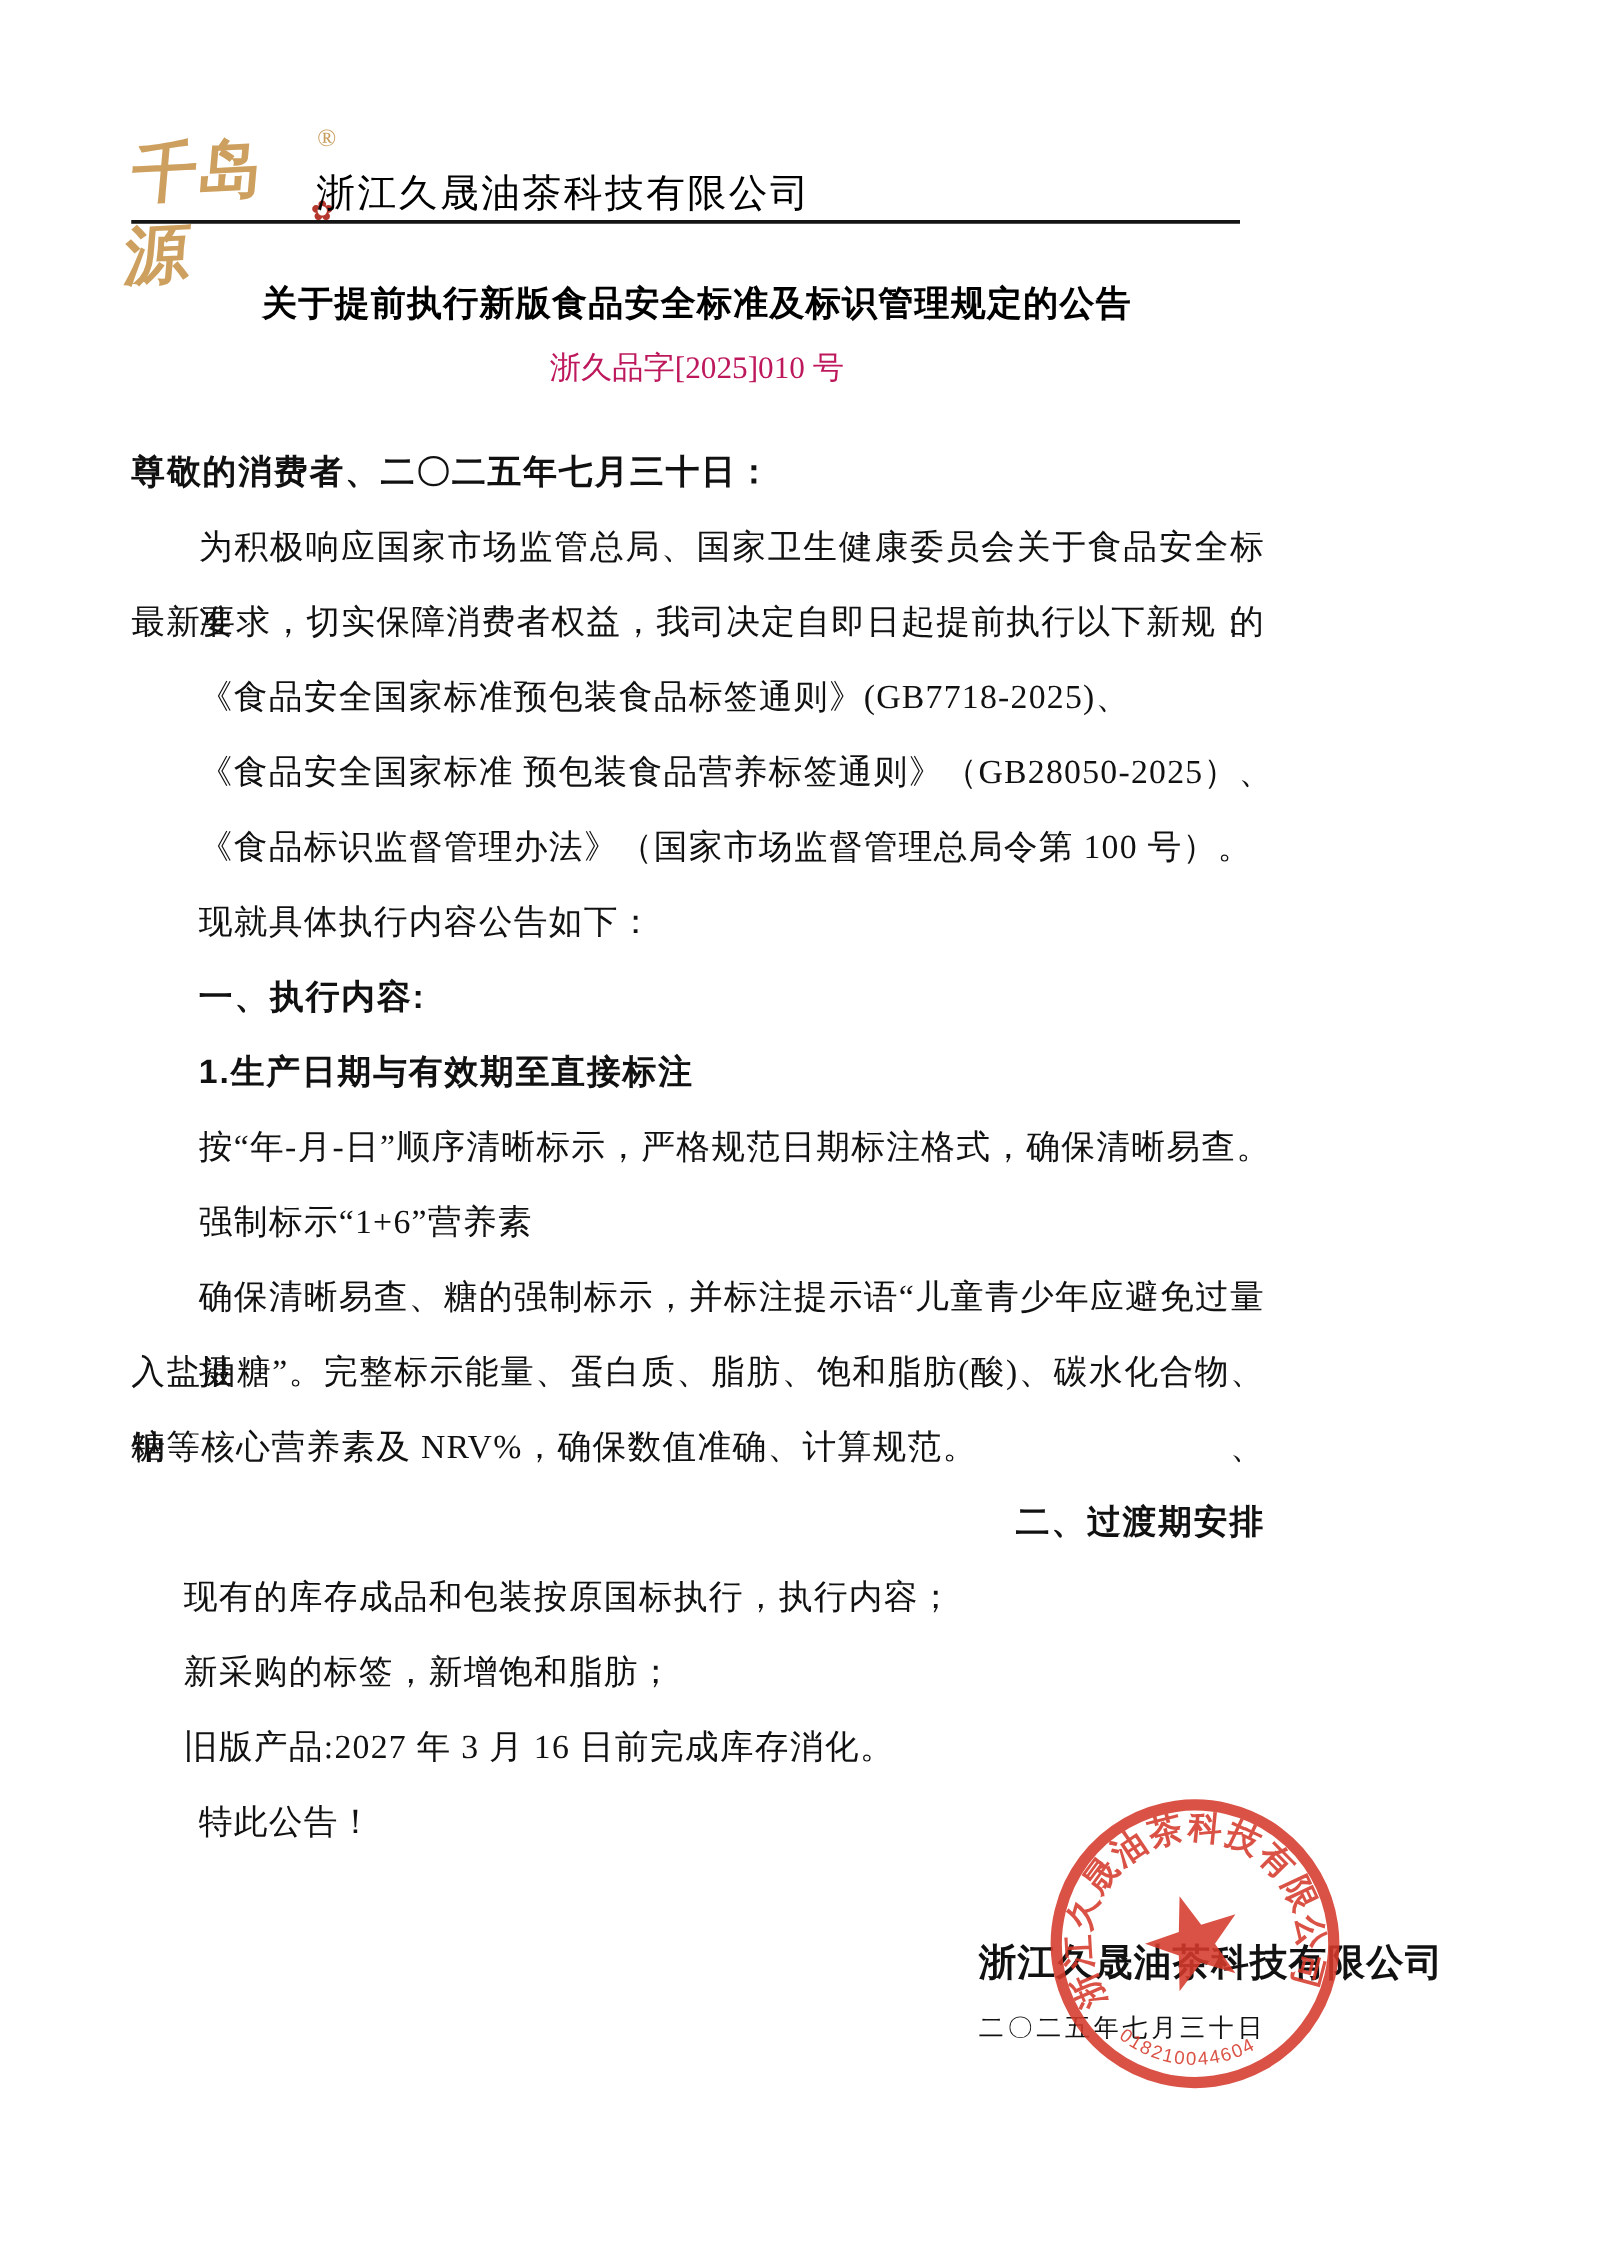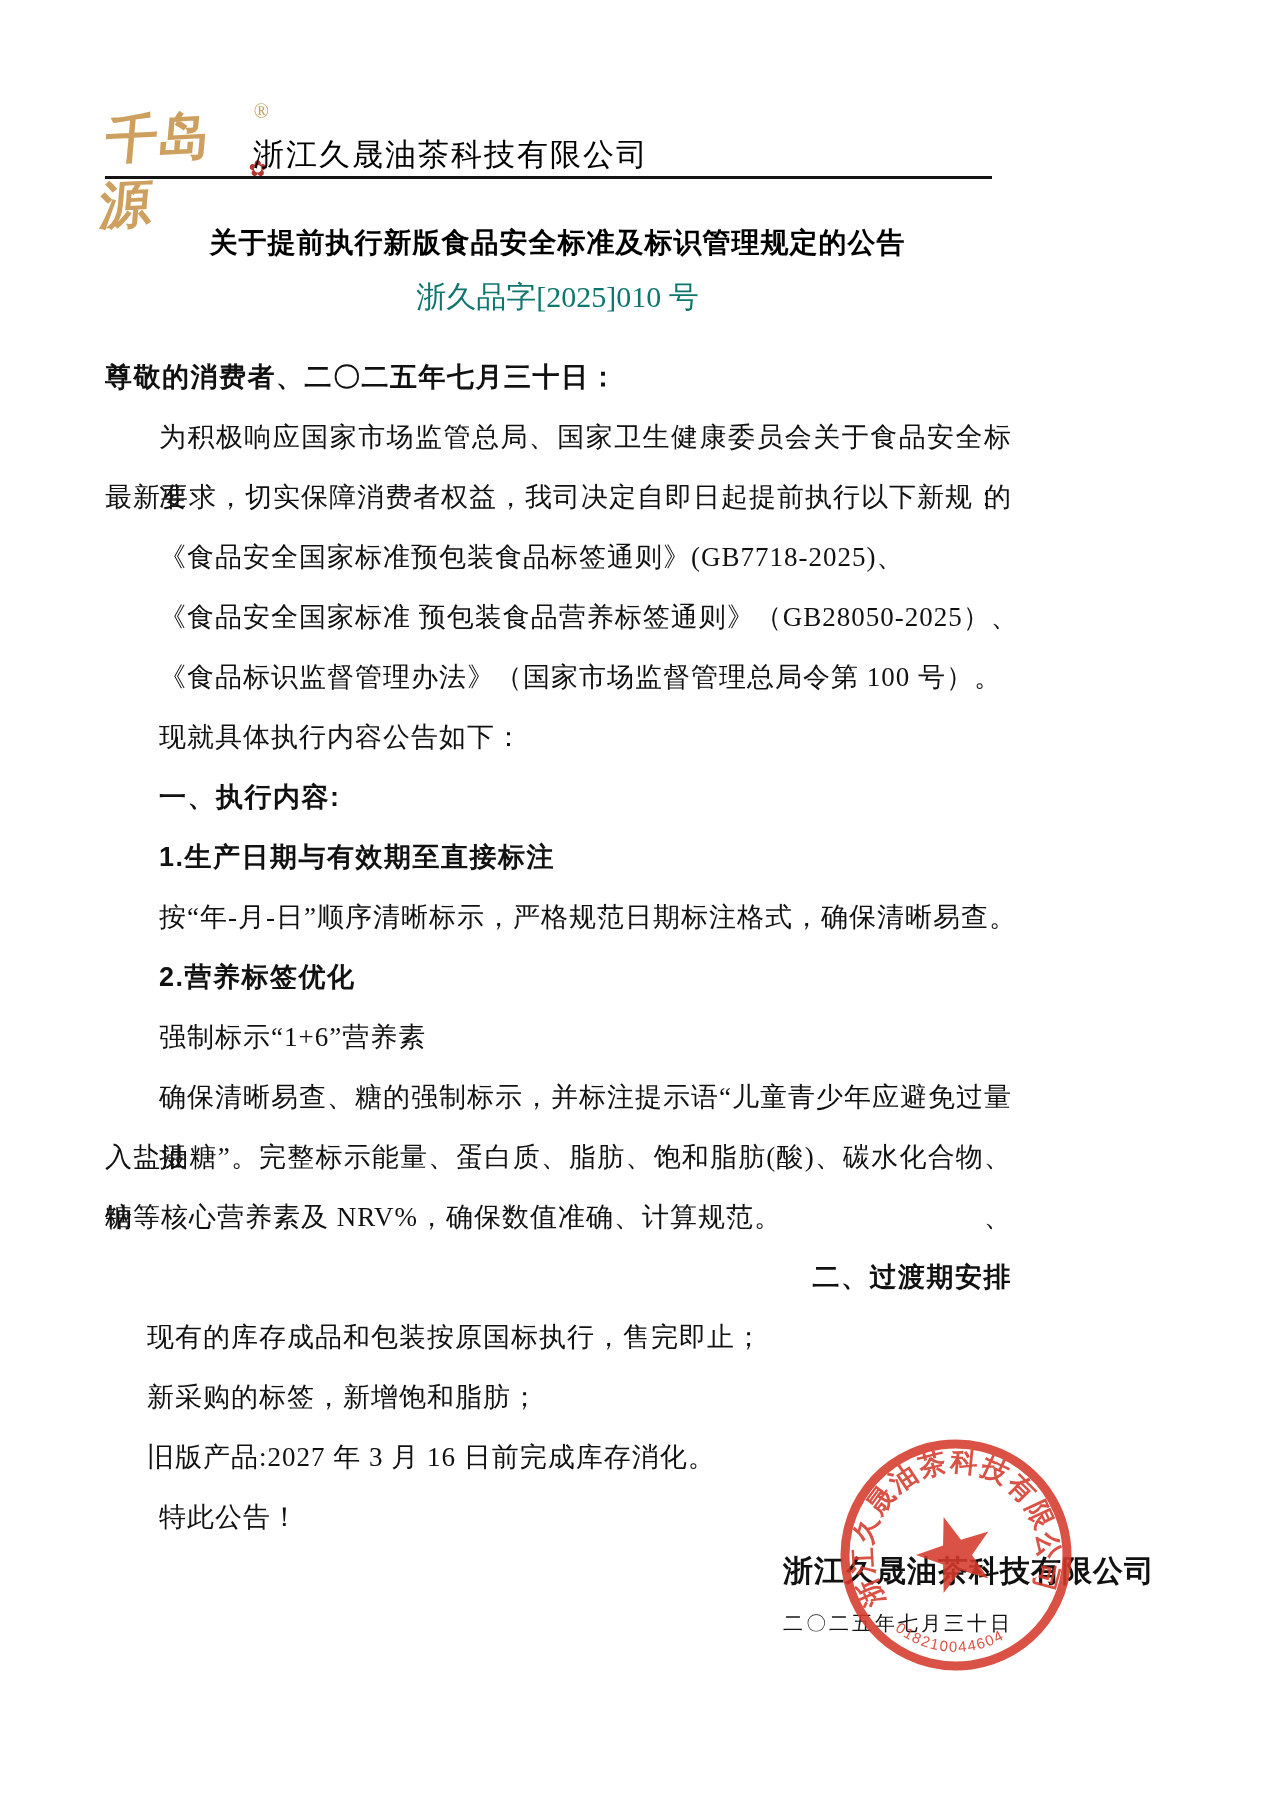--- a/index.html
+++ b/index.html
@@ -19,21 +19,21 @@
   .logo-reg { position:absolute; right:-16px; top:-4px; font-size:20px; color:#c79a5a; }
   .logo-flower { position:absolute; right:-14px; bottom:-6px; font-size:22px; color:#b5362c; }
   .hd-company { position:absolute; left:253px; top:134px; font-size:31px; letter-spacing:2px; color:#000; }
   .rule { position:absolute; left:105px; top:176px; width:887px; height:3px; background:#141414; }
   
   .title {
     position:absolute; left:105px; top:224px; width:905px; text-align:center;
     font-size:28px; font-weight:700; letter-spacing:1px; color:#000;
     font-family:"Liberation Sans","DejaVu Sans",sans-serif;
   }
-  .docnum { position:absolute; left:105px; top:277px; width:905px; text-align:center; font-size:30px; color:#0f766e; }
+  .docnum { position:absolute; left:105px; top:277px; width:905px; text-align:center; font-size:25px; color:#be185d; }
   
   .body { position:absolute; left:105px; top:347px; width:907px; }
   .ln { height:60px; line-height:60px; font-size:27px; letter-spacing:1px; white-space:nowrap; }
   .ind   { padding-left:54px; }
   .ind15 { padding-left:42px; }
   .ind26 { padding-left:70px;text-align:right; }
   .hd { font-family:"Liberation Sans","DejaVu Sans",sans-serif; font-weight:700; letter-spacing:1.5px; }
   .jst { white-space:normal; text-align:justify; text-align-last:justify; }
   
   .signature { position:absolute; left:783px; top:1544px; }
@@ -63,27 +63,26 @@
     <p class="ln hd">尊敬的消费者、二〇二五年七月三十日：</p>
     <p class="ln ind jst">为积极响应国家市场监管总局、国家卫生健康委员会关于食品安全标准的</p>
     <p class="ln">最新要求，切实保障消费者权益，我司决定自即日起提前执行以下新规：</p>
     <p class="ln ind">《食品安全国家标准预包装食品标签通则》(GB7718-2025)、</p>
     <p class="ln ind">《食品安全国家标准 预包装食品营养标签通则》（GB28050-2025）、</p>
     <p class="ln ind">《食品标识监督管理办法》（国家市场监督管理总局令第 100 号）。</p>
     <p class="ln ind">现就具体执行内容公告如下：</p>
     <p class="ln ind hd">一、执行内容:</p>
     <p class="ln ind hd">1.生产日期与有效期至直接标注</p>
     <p class="ln ind">按“年-月-日”顺序清晰标示，严格规范日期标注格式，确保清晰易查。</p>
-    <p class="ln ind hd">2.营养标签优化</p>
     <p class="ln ind">强制标示“1+6”营养素</p>
     <p class="ln ind jst">确保清晰易查、糖的强制标示，并标注提示语“儿童青少年应避免过量摄</p>
     <p class="ln jst">入盐油糖”。完整标示能量、蛋白质、脂肪、饱和脂肪(酸)、碳水化合物、糖、</p>
     <p class="ln">钠等核心营养素及 NRV%，确保数值准确、计算规范。</p>
     <p class="ln ind26 hd">二、过渡期安排</p>
-    <p class="ln ind15">现有的库存成品和包装按原国标执行，售完即止；</p>
+    <p class="ln ind15">现有的库存成品和包装按原国标执行，执行内容；</p>
     <p class="ln ind15">新采购的标签，新增饱和脂肪；</p>
     <p class="ln ind15">旧版产品:2027 年 3 月 16 日前完成库存消化。</p>
     <p class="ln ind">特此公告！</p>
   </main>
 
   <div class="signature">
     <div class="sig-company">浙江久晟油茶科技有限公司</div>
     <div class="sig-date">二〇二五年七月三十日</div>
   </div>
 

